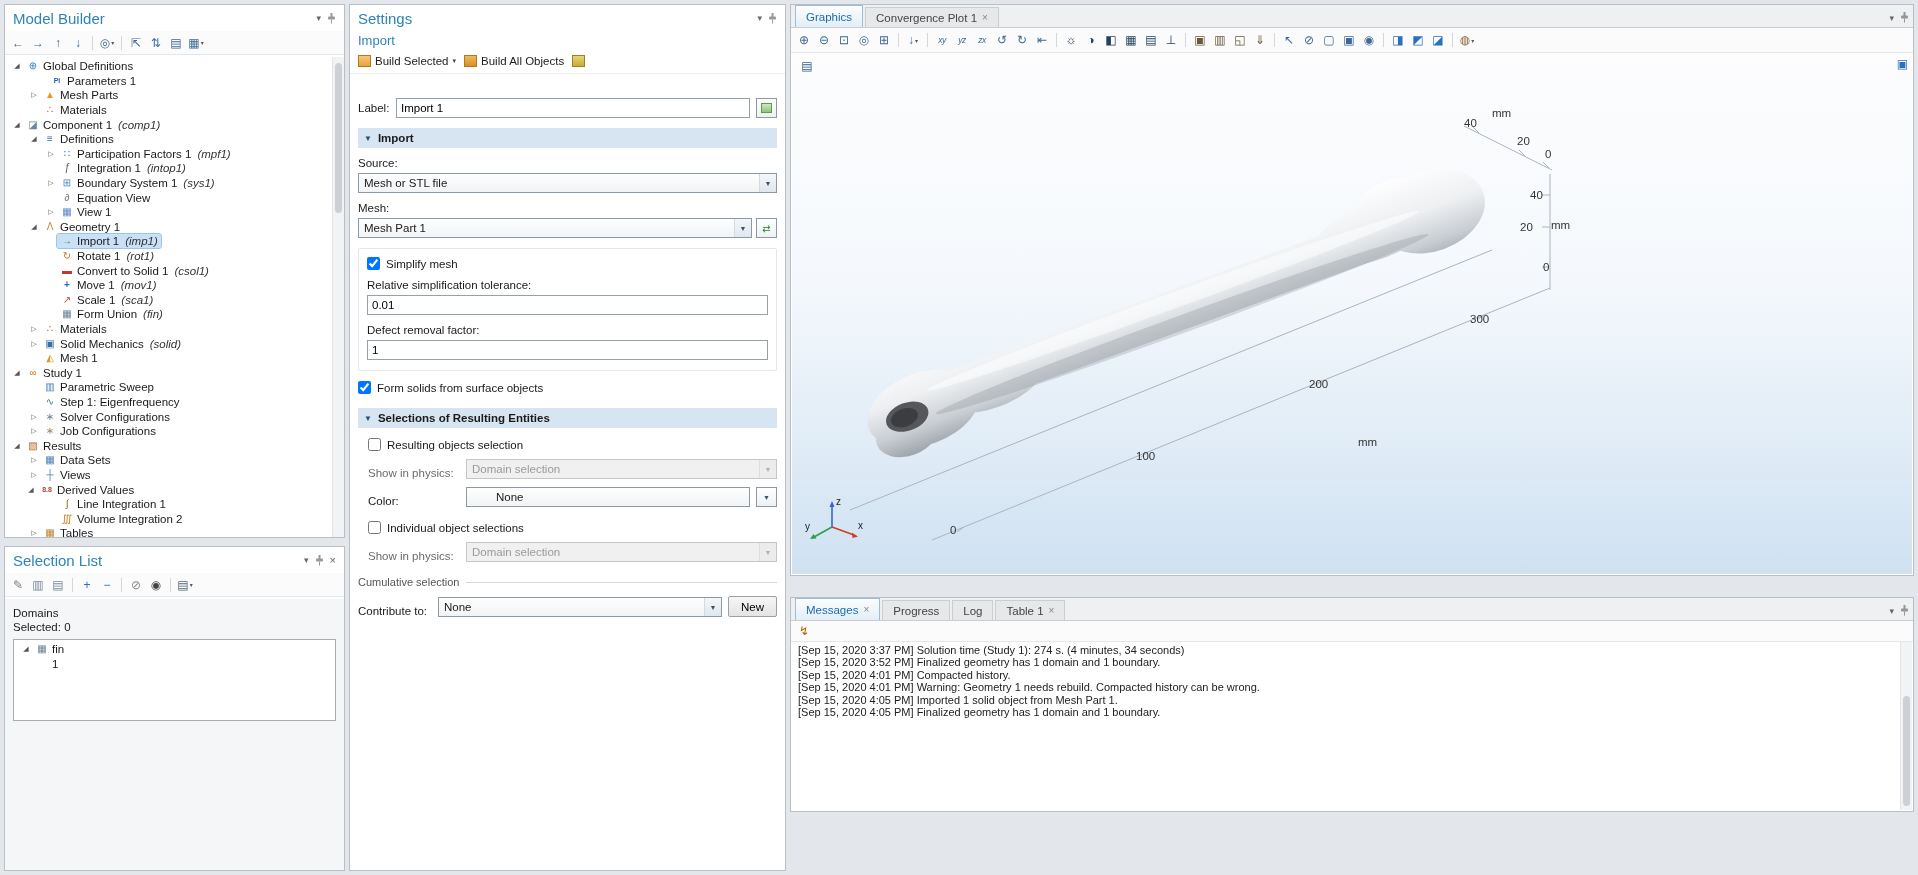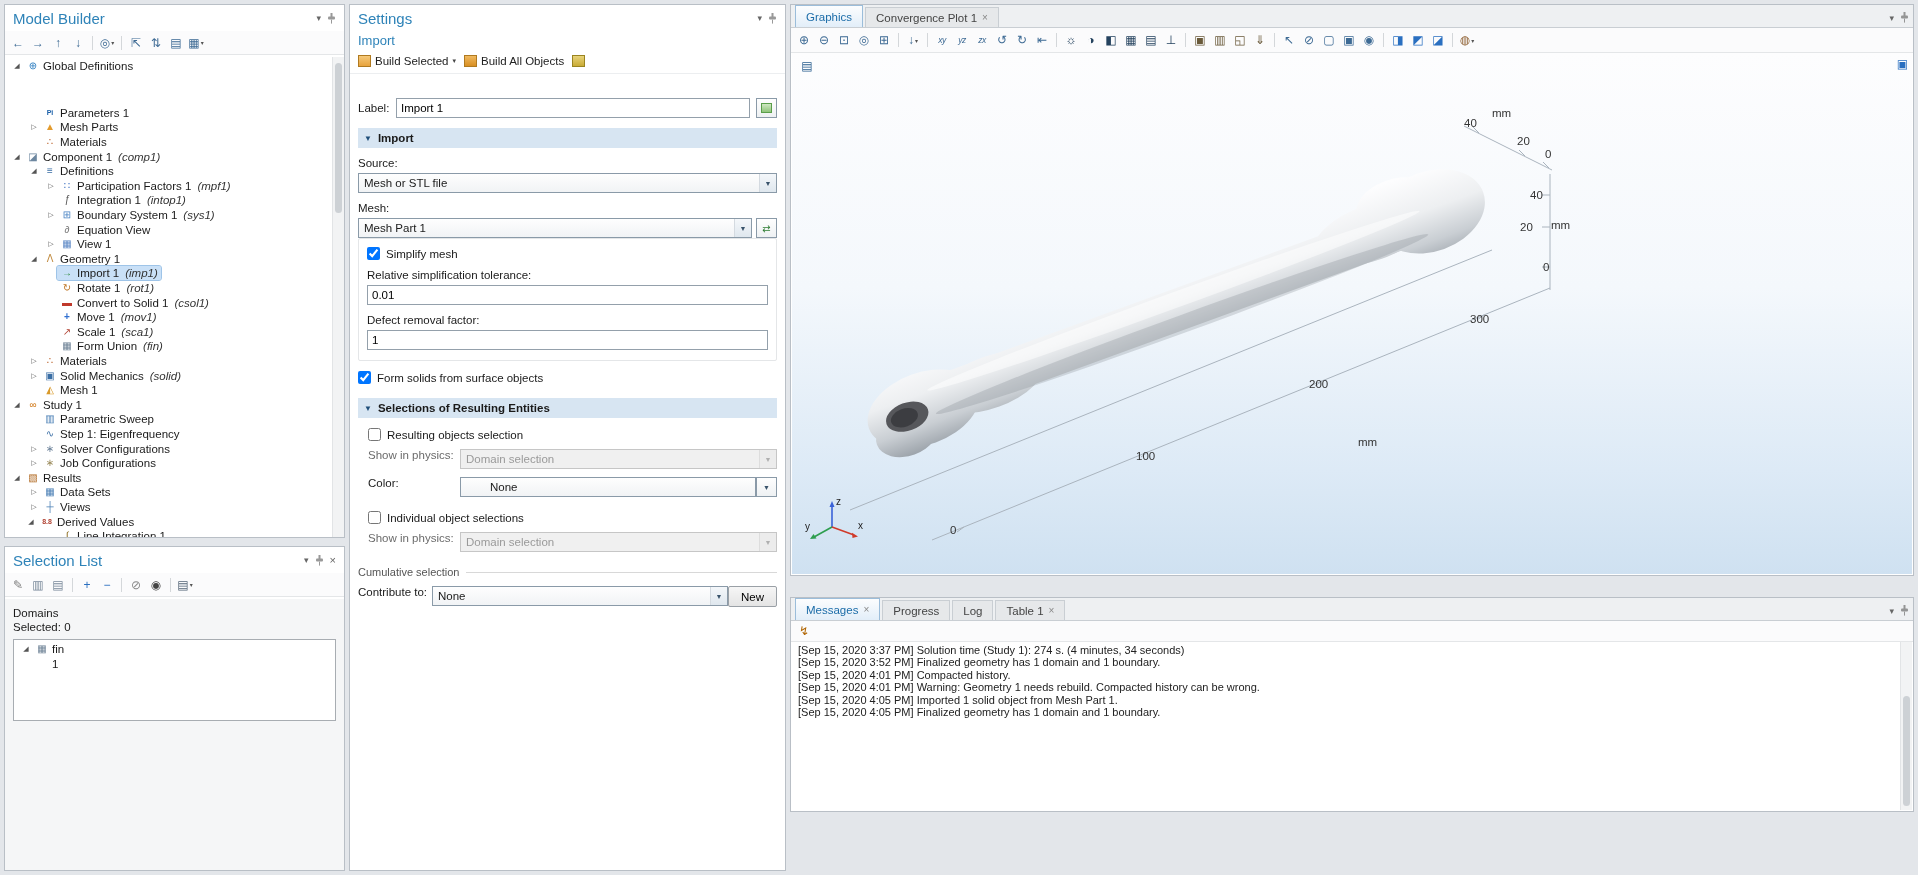--- a/index.html
+++ b/index.html
@@ -43,22 +43,22 @@
   .sec-head{height:20px;background:#d7e5f2;display:flex;align-items:center;gap:6px;padding:0 6px;font-size:11.5px;font-weight:bold;color:#1a1a1a;margin-top:4px;}
   .sec-arrow{font-size:8px;color:#1f4e79;}
   .flabel{font-size:11.5px;margin-top:9px;}
   .combo{height:20px;border:1px solid #8a9aa8;background:linear-gradient(#fefefe,#f1f3f5);display:flex;align-items:center;font-size:11.5px;padding-left:5px;margin-top:4px;cursor:default;}
   .combo-text{flex:1;overflow:hidden;white-space:nowrap;}
   .combo-arr{width:17px;align-self:stretch;display:flex;align-items:center;justify-content:center;font-size:7px;color:#39536b;border-left:1px solid #d4dae0;background:linear-gradient(#f4f7fa,#dfe7ee);flex:none;}
   .combo.disabled{background:#f0f0f0;border-color:#c6c6c6;color:#9a9a9a;}
   .combo.disabled .combo-arr{color:#b0b0b0;background:#ececec;border-left-color:#dddddd;}
   .cbrow{display:flex;align-items:center;gap:6px;font-size:11.5px;margin-top:10px;}
   .cbrow input{width:13px;height:13px;margin:0;}
-  .subgroup{border:1px solid #e4e6e8;border-radius:2px;padding:2px 8px 10px;}
-  .hrow{display:flex;align-items:flex-start;gap:0;margin-top:8px;}
+  .subgroup{border:1px solid #e4e6e8;border-radius:2px;padding:2px 8px 10px;margin-top:10px;}
+  .hrow{display:flex;align-items:flex-end;gap:6px;margin-top:8px;}
   .hrow .rl{font-size:11.5px;width:92px;flex:none;color:#6b6b6b;}
   .hrow .combo{flex:1;margin-top:0;}
   .grpline{display:flex;align-items:center;gap:6px;margin-top:14px;font-size:11px;color:#555;}
   .grpline:after{content:"";flex:1;height:1px;background:#d8d8d8;}
   .wbtn{height:21px;padding:0 12px;font-family:"Liberation Sans",sans-serif;font-size:11.5px;background:linear-gradient(#f6f6f6,#e4e4e4);border:1px solid #9aa0a6;border-radius:2px;cursor:default;}
   .sbtn{width:21px;height:20px;border:1px solid #8a9aa8;background:linear-gradient(#fefefe,#eef1f3);display:inline-flex;align-items:center;justify-content:center;font-size:10px;flex:none;cursor:default;}
   
   .tabrow{height:23px;display:flex;align-items:flex-end;background:#eef0f2;border-bottom:1px solid #c9ced3;padding:0 4px;}
   .tab{height:20px;display:flex;align-items:center;gap:5px;padding:0 10px;font-size:11.5px;color:#444;background:#e6e8ea;border:1px solid #c9ced3;border-bottom:none;margin-right:2px;cursor:default;}
   .tab.active{background:linear-gradient(#fcfdfe,#e2eef9);color:#1b6ca8;height:22px;border-color:#9bbdda;}
@@ -130,21 +130,21 @@
       </span>
     </div>
   <div class="treebox" id="model-tree">
       <div class="tree-row" style="padding-left: 6px;">
         <span class="arrow">◢</span>
         <span class="hl">
           <span class="ticon" style="color: rgb(47, 127, 193);">⊕</span>
           <span class="tlabel">Global Definitions</span>
         </span>
       </div>
-      <div class="tree-row" style="padding-left: 23px; margin-top: 32px;">
+      <div class="tree-row" style="padding-left: 30px;">
         <span class="arrow"></span>
         <span class="hl">
           <span class="ticon sm" style="color: rgb(26, 95, 168);">Pi</span>
           <span class="tlabel">Parameters 1</span>
         </span>
       </div>
       <div class="tree-row" style="padding-left: 23px;">
         <span class="arrow">▷</span>
         <span class="hl">
           <span class="ticon" style="color: rgb(227, 155, 45);">▲</span>

